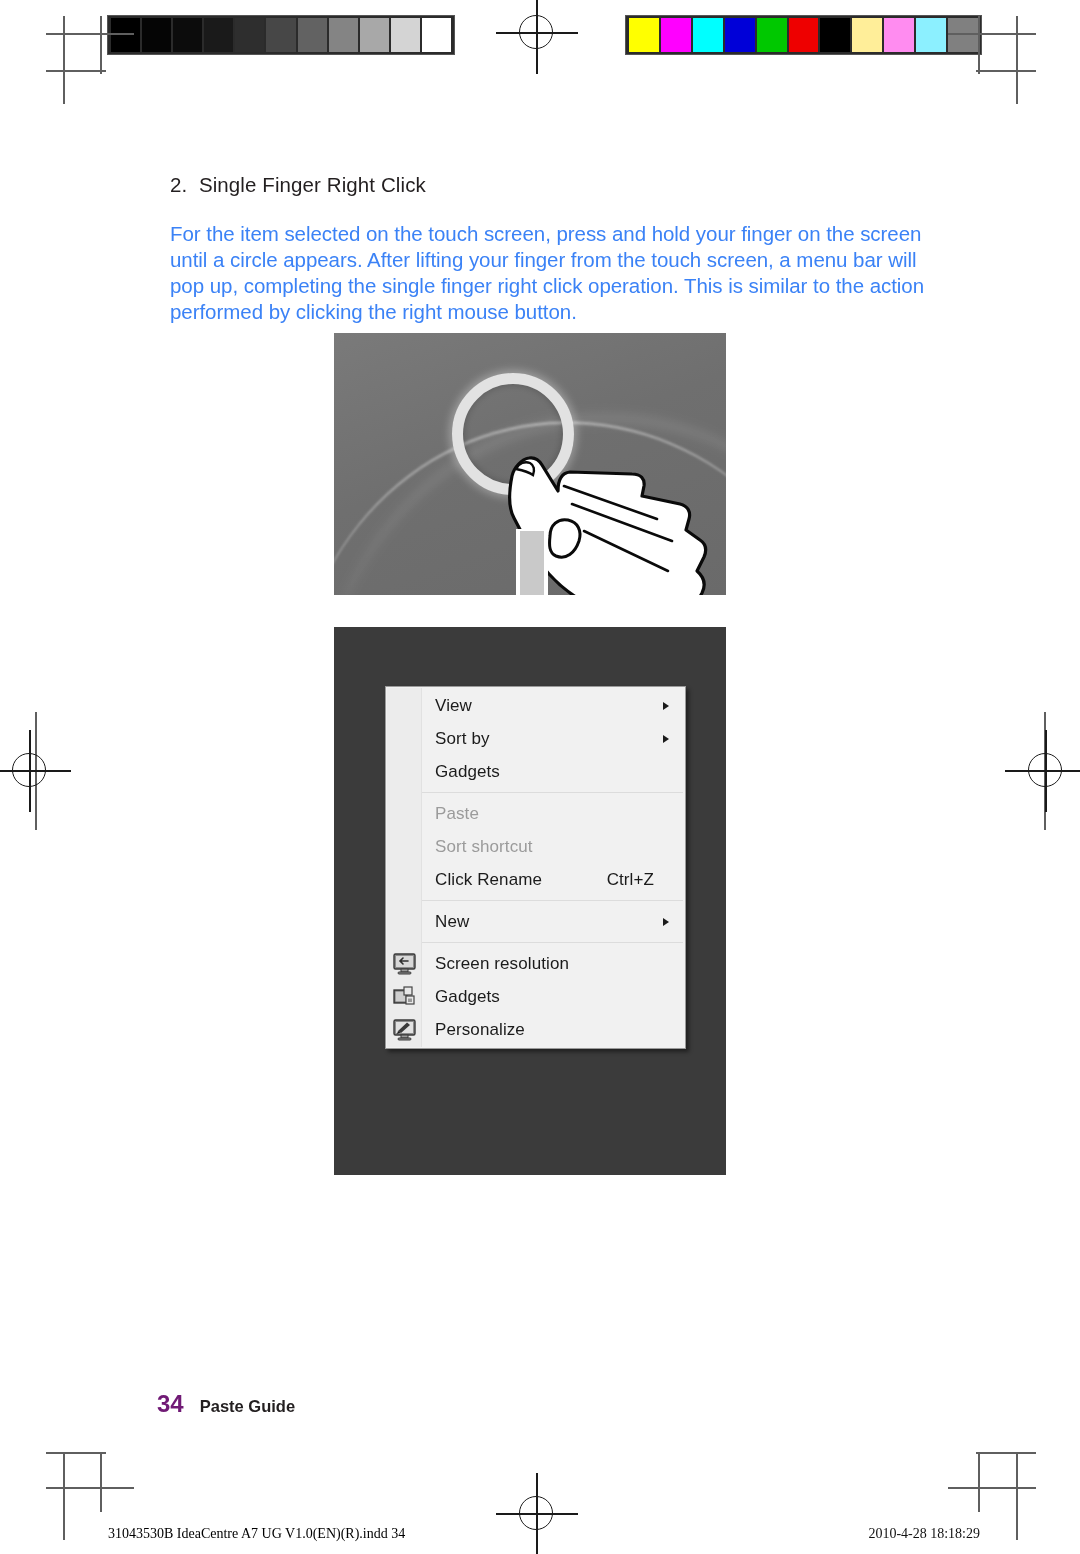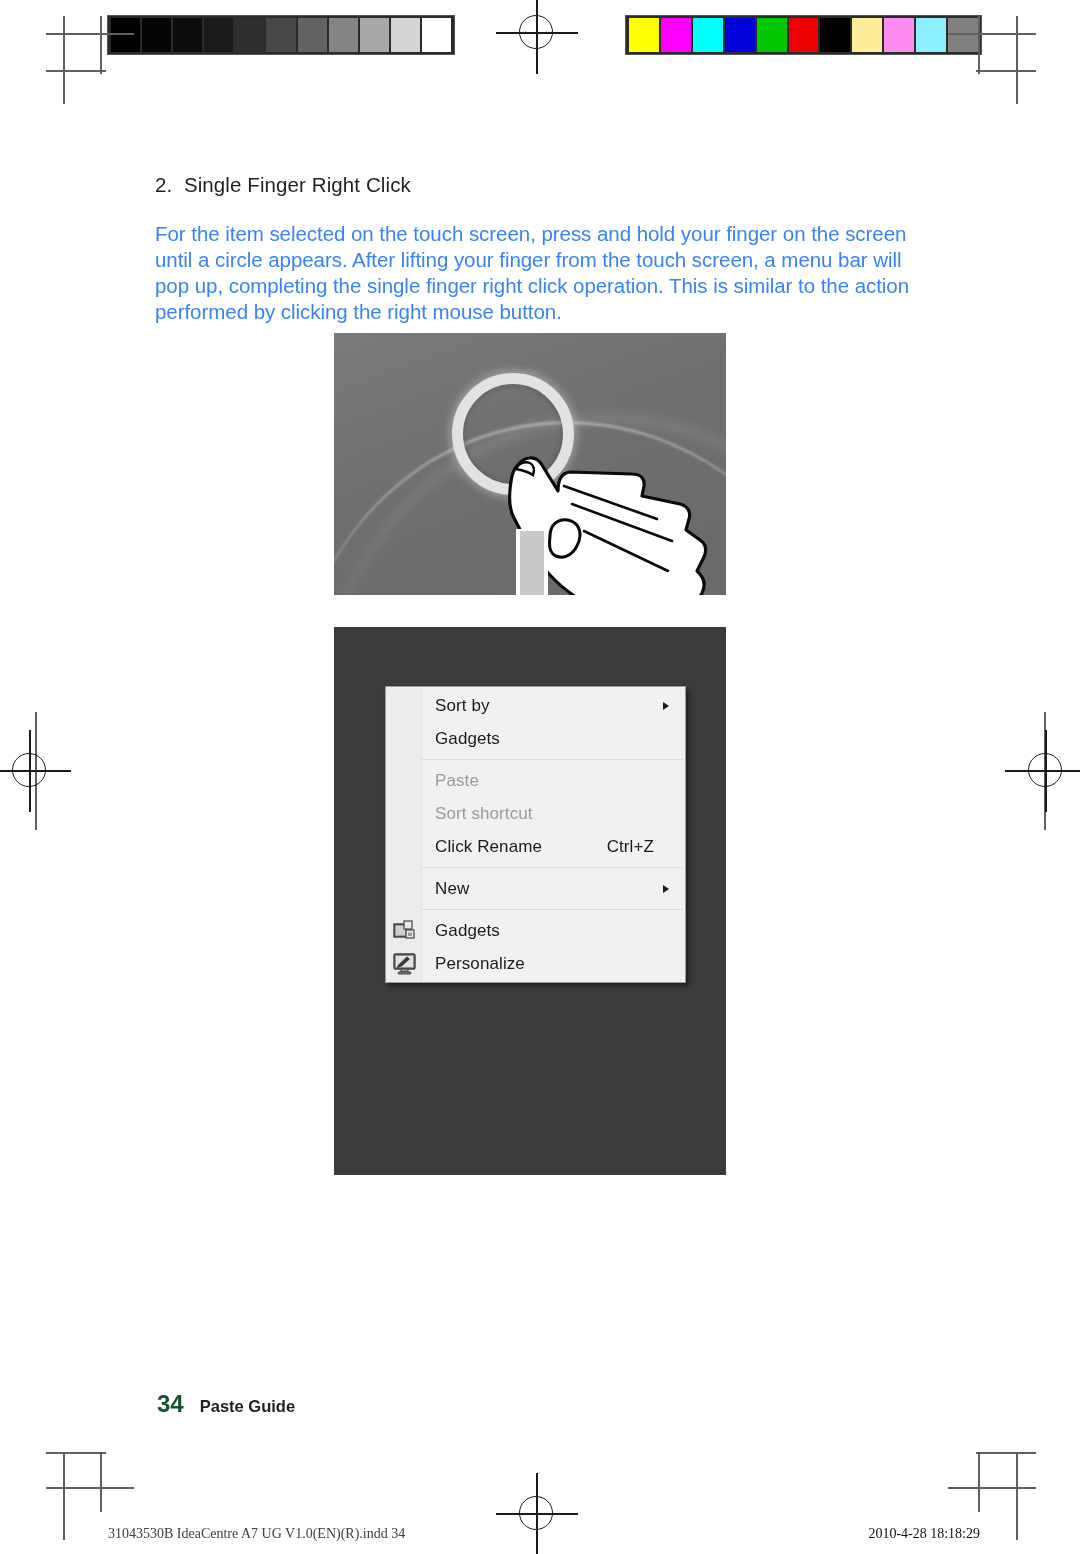--- a/index.html
+++ b/index.html
@@ -55,21 +55,21 @@
     width: 1.4px; height: 82px; background: #1a1a1a;
   }
   .reg-mark .hline {
     position: absolute; top: 26.3px; left: -14px;
     height: 1.4px; width: 82px; background: #1a1a1a;
   }
 
   
   #content {
     position: absolute;
-    left: 155px;
+    left: 170px;
     top: 170px;
     width: 760px;
   }
   #section-heading {
     font-size: 20.5px;
     line-height: 30px;
     letter-spacing: 0.1px;
     margin: 0 0 21px 0;
     font-weight: normal;
     color: #231f20;
@@ -335,20 +335,24 @@
     </svg>
   </div>
 
   <div id="figure-desktop">
 
     <div id="context-menu">
       <div class="gutter"></div>
 
       <div class="menu-group">
         <div class="menu-item">
+          <span class="label">View</span>
+          <span class="submenu-arrow"></span>
+        </div>
+        <div class="menu-item">
           <span class="label">Sort by</span>
           <span class="submenu-arrow"></span>
         </div>
         <div class="menu-item">
           <span class="label">Gadgets</span>
         </div>
       </div>
       <div class="menu-separator"></div>
 
       <div class="menu-group">
@@ -367,20 +371,30 @@
 
       <div class="menu-group">
         <div class="menu-item">
           <span class="label">New</span>
           <span class="submenu-arrow"></span>
         </div>
       </div>
       <div class="menu-separator"></div>
 
       <div class="menu-group">
+        <div class="menu-item">
+          <svg class="item-icon" viewBox="0 0 25 25">
+            <rect x="2" y="3" width="21" height="15" rx="1.5" fill="#8c8c8c" stroke="#3a3a3a" stroke-width="1.4"></rect>
+            <rect x="4" y="5" width="17" height="11" fill="#d8d8d8"></rect>
+            <path d="M16 10 L8 10 M11 7 L8 10 L11 13" stroke="#2f2f2f" stroke-width="1.6" fill="none" stroke-linecap="round"></path>
+            <rect x="9" y="18" width="7" height="3" fill="#9a9a9a" stroke="#3a3a3a" stroke-width="1"></rect>
+            <rect x="6" y="21" width="13" height="2" rx="1" fill="#8c8c8c" stroke="#3a3a3a" stroke-width="1"></rect>
+          </svg>
+          <span class="label">Screen resolution</span>
+        </div>
         <div class="menu-item">
           <svg class="item-icon" viewBox="0 0 25 25">
             <rect x="2" y="6" width="13" height="13" fill="#6f6f6f" stroke="#333" stroke-width="1.3"></rect>
             <rect x="3.5" y="7.5" width="10" height="10" fill="#cfcfcf"></rect>
             <rect x="12" y="3" width="8" height="8" fill="#e8e8e8" stroke="#444" stroke-width="1.2"></rect>
             <rect x="14" y="12" width="8" height="8" fill="#e8e8e8" stroke="#444" stroke-width="1.2"></rect>
             <rect x="16" y="14.5" width="4" height="3.5" fill="#9a9a9a"></rect>
           </svg>
           <span class="label">Gadgets</span>
         </div>
@@ -394,18 +408,18 @@
             <rect x="6" y="21" width="13" height="2" rx="1" fill="#8c8c8c" stroke="#3a3a3a" stroke-width="1"></rect>
           </svg>
           <span class="label">Personalize</span>
         </div>
       </div>
     </div>
   </div>
 </div>
 
 <div style="position:absolute; left:157px; top:1390px; display:flex; align-items:baseline;">
-  <span style="font-size:24px; font-weight:bold; color:#14532d;">34</span>
+  <span style="font-size:24px; font-weight:bold; color:#701a75;">34</span>
   <span style="font-size:16.5px; font-weight:bold; color:#231f20; margin-left:16px;">Paste Guide</span>
 </div>
 
-<div style="position:absolute; left:108px; top:1526px; font-family:'Liberation Serif', serif; font-size:14px; color:#404040;">31043530B IdeaCentre A7 UG V1.0(EN)(R).indd   34</div>
+<div style="position:absolute; left:108px; top:1526px; font-family:'Liberation Serif', serif; font-size:14px; color:#000000;">31043530B IdeaCentre A7 UG V1.0(EN)(R).indd   34</div>
 <div style="position:absolute; right:100px; top:1526px; font-family:'Liberation Serif', serif; font-size:14px; color:#111;">2010-4-28   18:18:29</div>
 
 </body></html>

